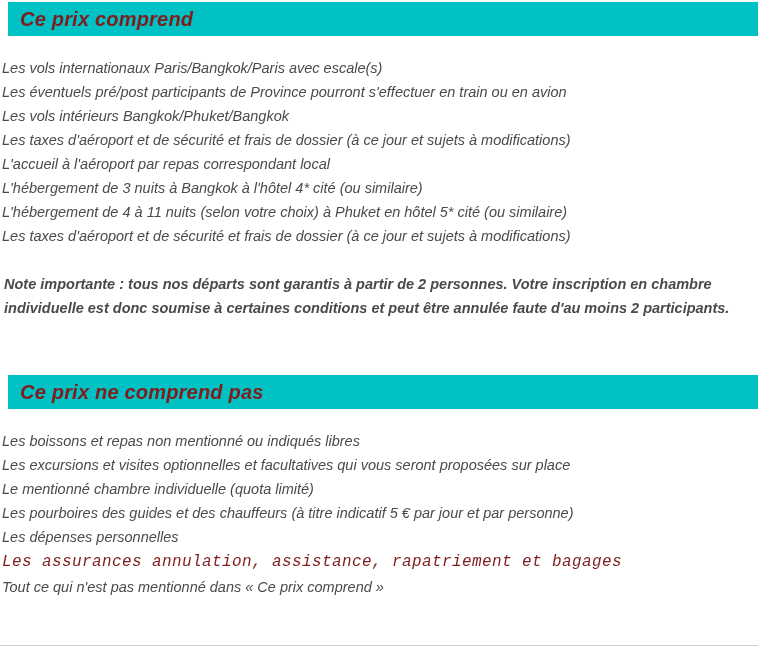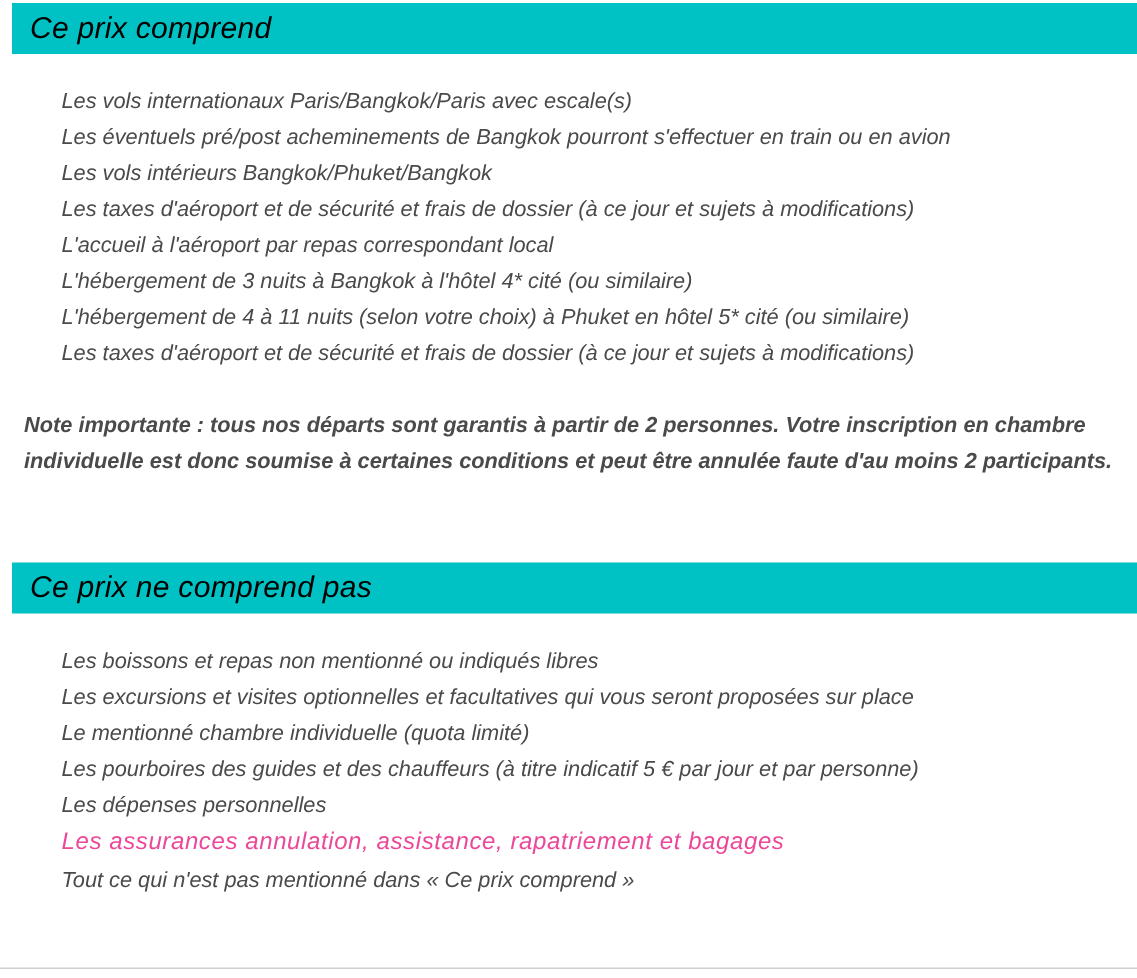--- a/index.html
+++ b/index.html
@@ -11,81 +11,80 @@
   body {
     width: 758px;
     height: 652px;
     overflow: hidden;
     font-family: "Liberation Sans", sans-serif;
     color: #4a4a4a;
     position: relative;
   }
   .banner {
     background: #00c2c4;
-    color: #000000;
+    color: #7f1d1d;
     height: 34px;
     line-height: 34px;
     margin-left: 8px;
     padding-left: 12px;
     font-size: 20px;
-    font-weight: normal;
+    font-weight: bold;
     font-style: italic;
     letter-spacing: 0.2px;
   }
   .banner.first { margin-top: 2px; }
   .items {
     margin-top: 20px;
     padding-left: 2px;
     font-style: italic;
     font-size: 14.5px;
     color: #4a4a4a;
-    margin-left: 39px;
   }
   .item {
     line-height: 24px;
     white-space: nowrap;
   }
   .note {
     margin-top: 24px;
-    padding-left: 16px;
+    padding-left: 4px;
     font-style: italic;
     font-weight: bold;
     font-size: 14.5px;
     line-height: 24px;
     max-width: 745px;
     color: #4a4a4a;
   }
   .section-gap { height: 55px; }
   .item.insurance {
-    font-family: Liberation Sans, sans-serif;
+    font-family: Liberation Mono, monospace;
     font-style: italic;
     font-size: 16px;
     letter-spacing: 0.4px;
-    color: #ec4899;
+    color: #7f1d1d;
     line-height: 26px;
   }
   .footer-line {
     position: absolute;
     left: 0;
     right: 0;
     bottom: 6px;
     border-top: 1px solid #cfcfcf;
   }
 </style>
 </head>
 <body>
 
 <div>
   <div class="banner first">
     <span>Ce prix comprend</span>
   </div>
 
   <div class="items">
     <div class="item">Les vols internationaux Paris/Bangkok/Paris avec escale(s)</div>
-    <div class="item">Les éventuels pré/post acheminements de Bangkok pourront s'effectuer en train ou en avion</div>
+    <div class="item">Les éventuels pré/post participants de Province pourront s'effectuer en train ou en avion</div>
     <div class="item">Les vols intérieurs Bangkok/Phuket/Bangkok</div>
     <div class="item">Les taxes d'aéroport et de sécurité et frais de dossier (à ce jour et sujets à modifications)</div>
     <div class="item">L'accueil à l'aéroport par repas correspondant local</div>
     <div class="item">L'hébergement de 3 nuits à Bangkok à l'hôtel 4* cité (ou similaire)</div>
     <div class="item">L'hébergement de 4 à 11 nuits (selon votre choix) à Phuket en hôtel 5* cité (ou similaire)</div>
     <div class="item">Les taxes d'aéroport et de sécurité et frais de dossier (à ce jour et sujets à modifications)</div>
   </div>
 
   <div class="note">Note importante : tous nos départs sont garantis à partir de 2 personnes. Votre inscription en chambre individuelle est donc soumise à certaines conditions et peut être annulée faute d'au moins 2 participants.</div>
 </div>

